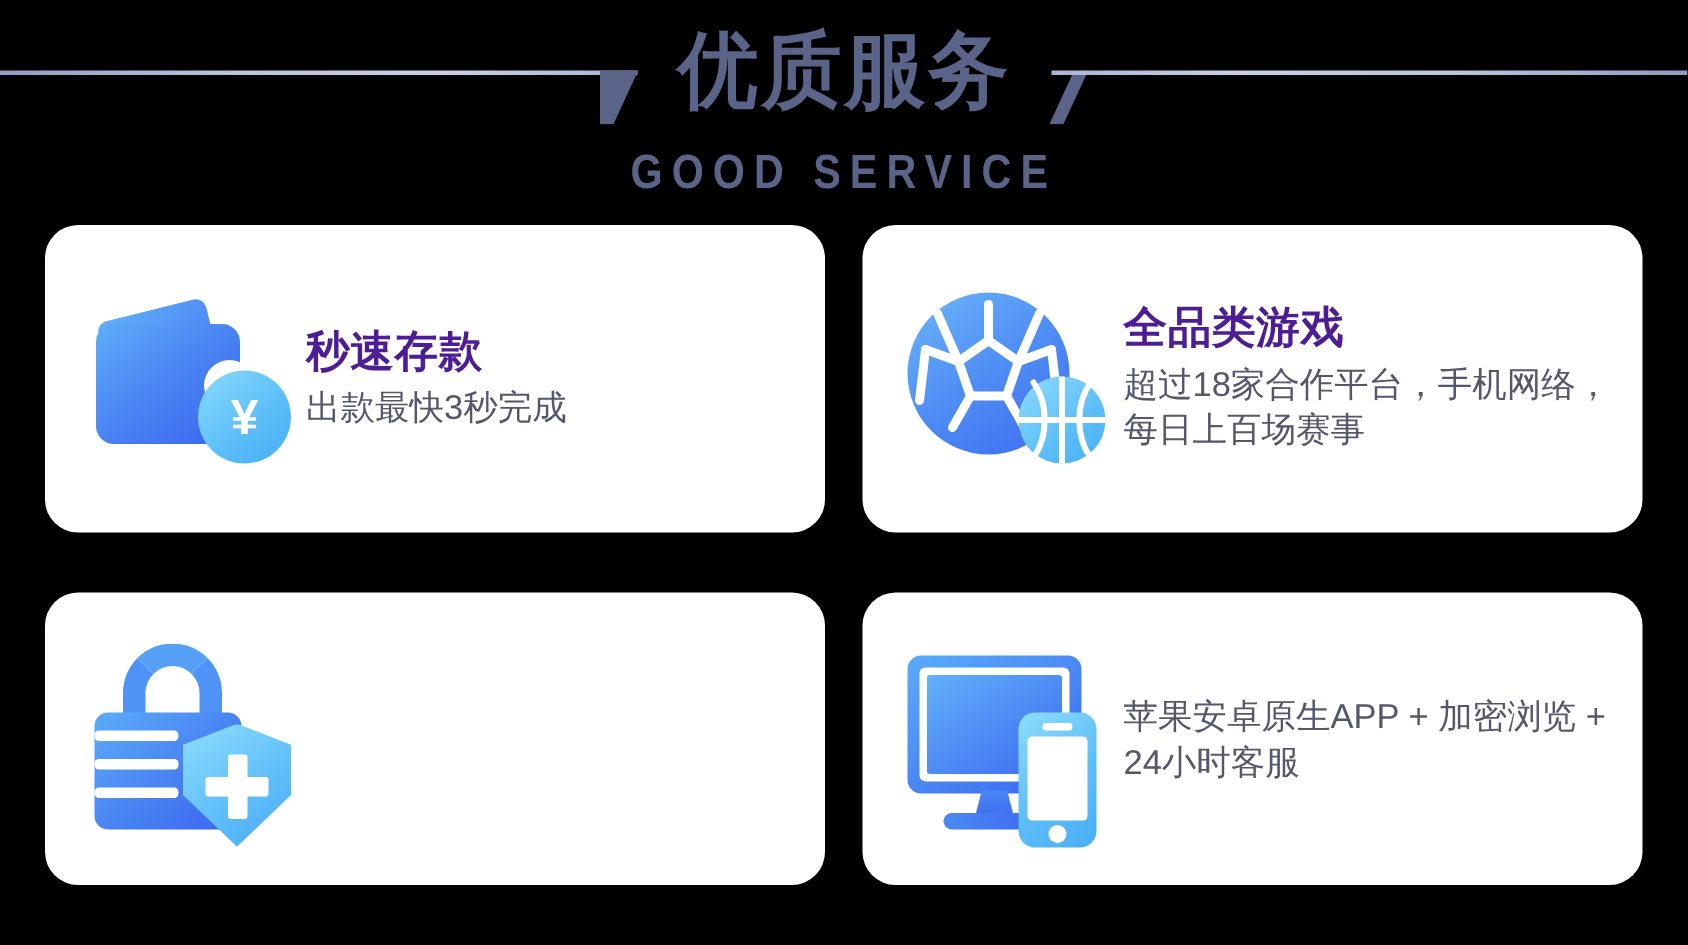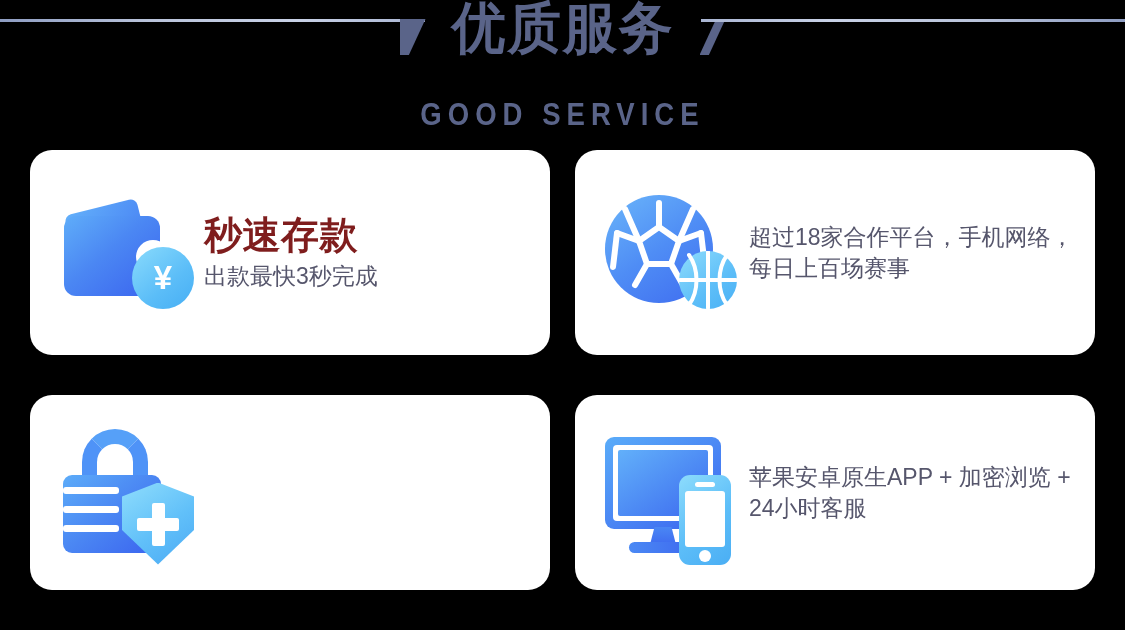--- a/index.html
+++ b/index.html
@@ -12,21 +12,21 @@
   }
 
   #root { position:relative; width:1125px; height:630px; }
 
   
   .header {
     position:absolute; left:0; top:0; width:1125px; height:140px;
   }
   .header-rule-row {
     position:absolute; left:0; top:0; width:1125px; height:96px;
-    display:flex; align-items:flex-start; justify-content:center;
+    display:flex; align-items:center; justify-content:center;
   }
   .rule { position:relative; height:40px; flex:1 1 auto; }
   .rule-line {
     position:absolute; top:19px; height:3px; width:100%;
   }
   .rule-left .rule-line {
     background:linear-gradient(90deg,#8e9dc2 0%,#b9c3da 35%,#c8d1e6 70%,#a9b5d2 100%);
   }
   .rule-right .rule-line {
     background:linear-gradient(90deg,#a9b5d2 0%,#c8d1e6 30%,#b9c3da 65%,#8e9dc2 100%);
@@ -85,22 +85,22 @@
     padding:0 18px 0 26px;
     overflow:hidden;
   }
   .card-icon {
     flex:0 0 auto;
     width:140px; height:140px;
     position:relative;
   }
   .card-text { flex:1 1 auto; padding-left:8px; }
   .card-title {
-    font-size:38px; font-weight:bold;
-    color:#7f1d1d;
+    font-size:29px; font-weight:bold;
+    color:#4c1d95;
     line-height:1.16;
     letter-spacing:0.5px;
     margin-bottom:4px;
   }
   .card-sub {
     font-size:23px;
     color:#56566c;
     line-height:1.32;
     letter-spacing:0px;
   }
@@ -291,20 +291,21 @@
         <svg class="ico bb-lines" viewBox="0 0 58 58">
           <g fill="none" stroke="#ffffff" stroke-width="4" stroke-linecap="round">
             <path d="M29,1 L29,57"></path>
             <path d="M1,29 L57,29"></path>
             <path d="M10,4 C20,18 20,40 10,54"></path>
             <path d="M48,4 C38,18 38,40 48,54"></path>
           </g>
         </svg>
       </div>
       <div class="card-text">
+        <div class="card-title">全品类游戏</div>
         <div class="card-sub">超过18家合作平台，手机网络，每日上百场赛事</div>
       </div>
     </div>
 
     <div class="card card-r2">
       <div class="card-icon">
         <div class="ico lock-shackle"></div>
         <div class="ico lock-body"></div>
         <div class="ico lock-stripe lock-s1"></div>
         <div class="ico lock-stripe lock-s2"></div>

